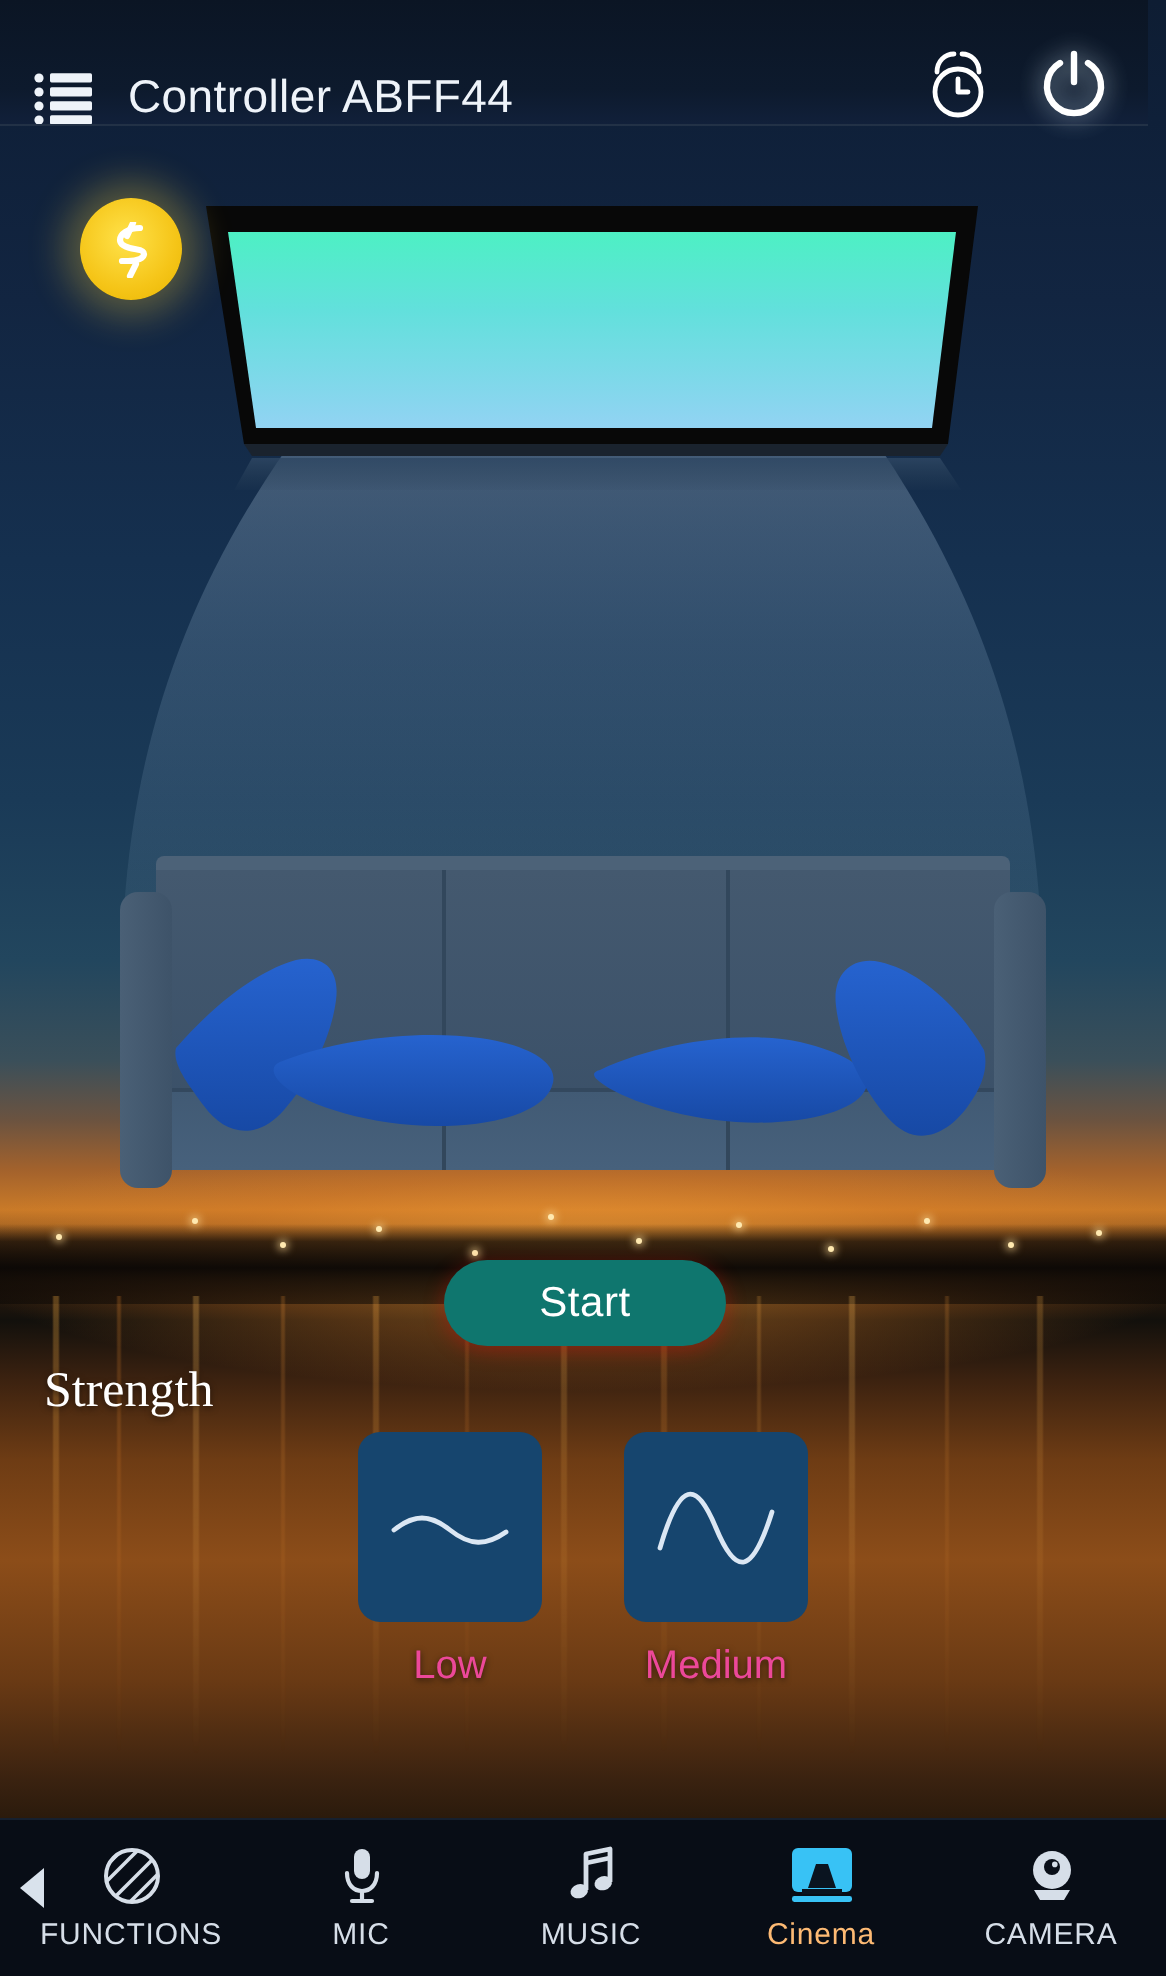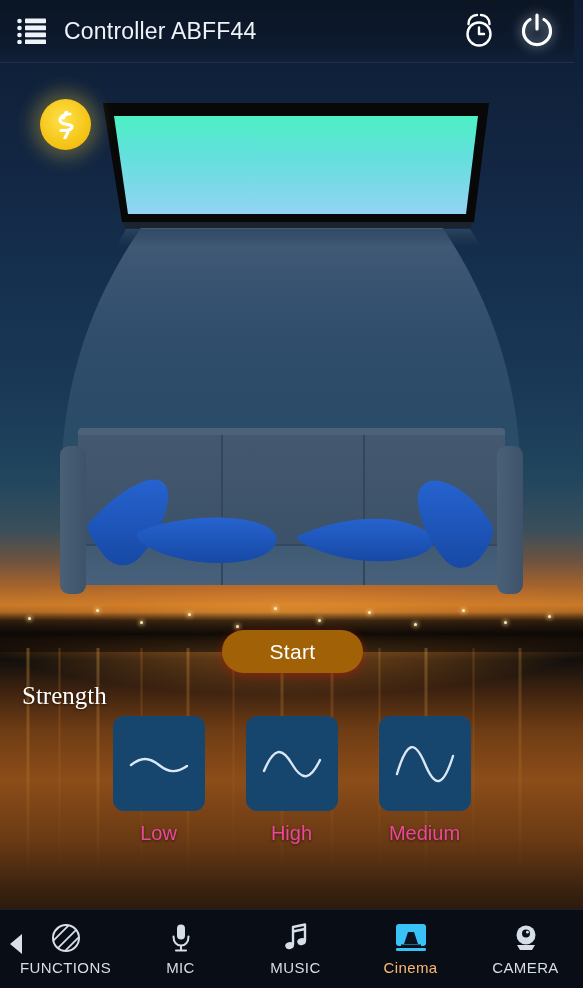--- a/index.html
+++ b/index.html
@@ -137,21 +137,21 @@
 
   
   .header {
     position: absolute;
     left: 0; top: 0;
     width: 574px; height: 63px;
     background: linear-gradient(to bottom, #0c1627 0%, #0d1a2e 70%, #132votes 100%);
     background: linear-gradient(to bottom, #0b1524 0%, #0d1a2d 72%, #11203a 100%);
     border-bottom: 1px solid rgba(120,150,190,0.22);
     display: flex;
-    align-items: center;
+    align-items: flex-end;
     padding: 0 16px;
     z-index: 40;
   }
   .hdr-icon { flex: 0 0 auto; display: flex; align-items: center; justify-content: center; }
   .hdr-title {
     color: #eef3f9;
     font-size: 23px;
     font-weight: 400;
     margin-left: 18px;
     letter-spacing: 0.2px;
@@ -159,21 +159,21 @@
   }
   .hdr-spacer { flex: 1 1 auto; }
   .hdr-right { display: flex; align-items: center; gap: 22px; margin-right: 2px; }
 
   
   .start-btn {
     position: absolute;
     left: 222px; top: 630px;
     width: 141px; height: 43px;
     border-radius: 22px;
-    background: #a16207;
+    background: #0f766e;
     border: none;
     color: #fff;
     font-size: 21px;
     font-family: "Liberation Sans", sans-serif;
     letter-spacing: 0.3px;
     cursor: pointer;
     box-shadow: 0 2px 10px rgba(200,20,10,0.45);
     z-index: 20;
   }
 
@@ -435,28 +435,20 @@
     <div class="strength-item">
       <div class="strength-tile">
         <svg width="64" height="34" viewBox="0 0 64 34">
           <path d="M4 18 C14 10, 22 10, 32 18 C42 26, 50 26, 60 19" fill="none" stroke="#dbe7f4" stroke-width="2.4" stroke-linecap="round"></path>
         </svg>
       </div>
       <div class="strength-name">Low</div>
     </div>
 
 
-    <div class="strength-item">
-      <div class="strength-tile">
-        <svg width="64" height="42" viewBox="0 0 64 42">
-          <path d="M4 28 C14 4, 22 4, 32 21 C42 38, 50 38, 60 17" fill="none" stroke="#dbe7f4" stroke-width="2.4" stroke-linecap="round"></path>
-        </svg>
-      </div>
-      <div class="strength-name">High</div>
-    </div>
 
     <div class="strength-item">
       <div class="strength-tile">
         <svg width="64" height="52" viewBox="0 0 64 52">
           <path d="M4 36 C14 2, 22 2, 32 26 C42 50, 50 50, 60 18" fill="none" stroke="#dbe7f4" stroke-width="2.4" stroke-linecap="round"></path>
         </svg>
       </div>
       <div class="strength-name">Medium</div>
     </div>
 

